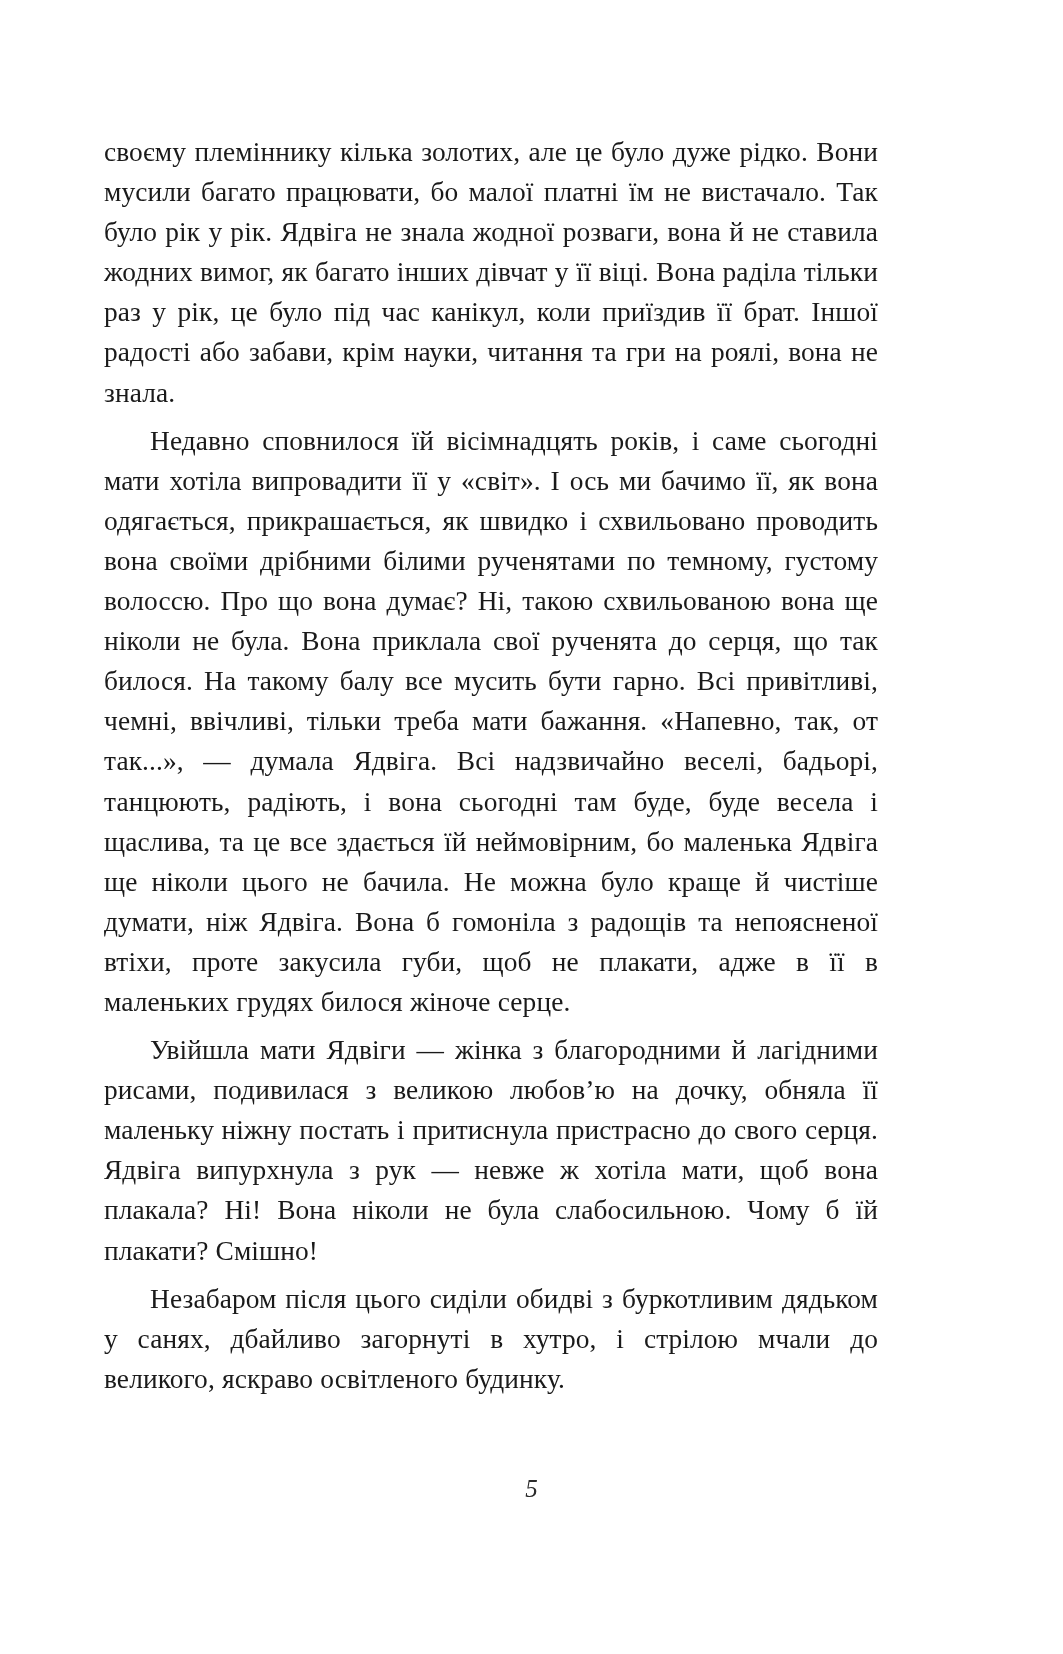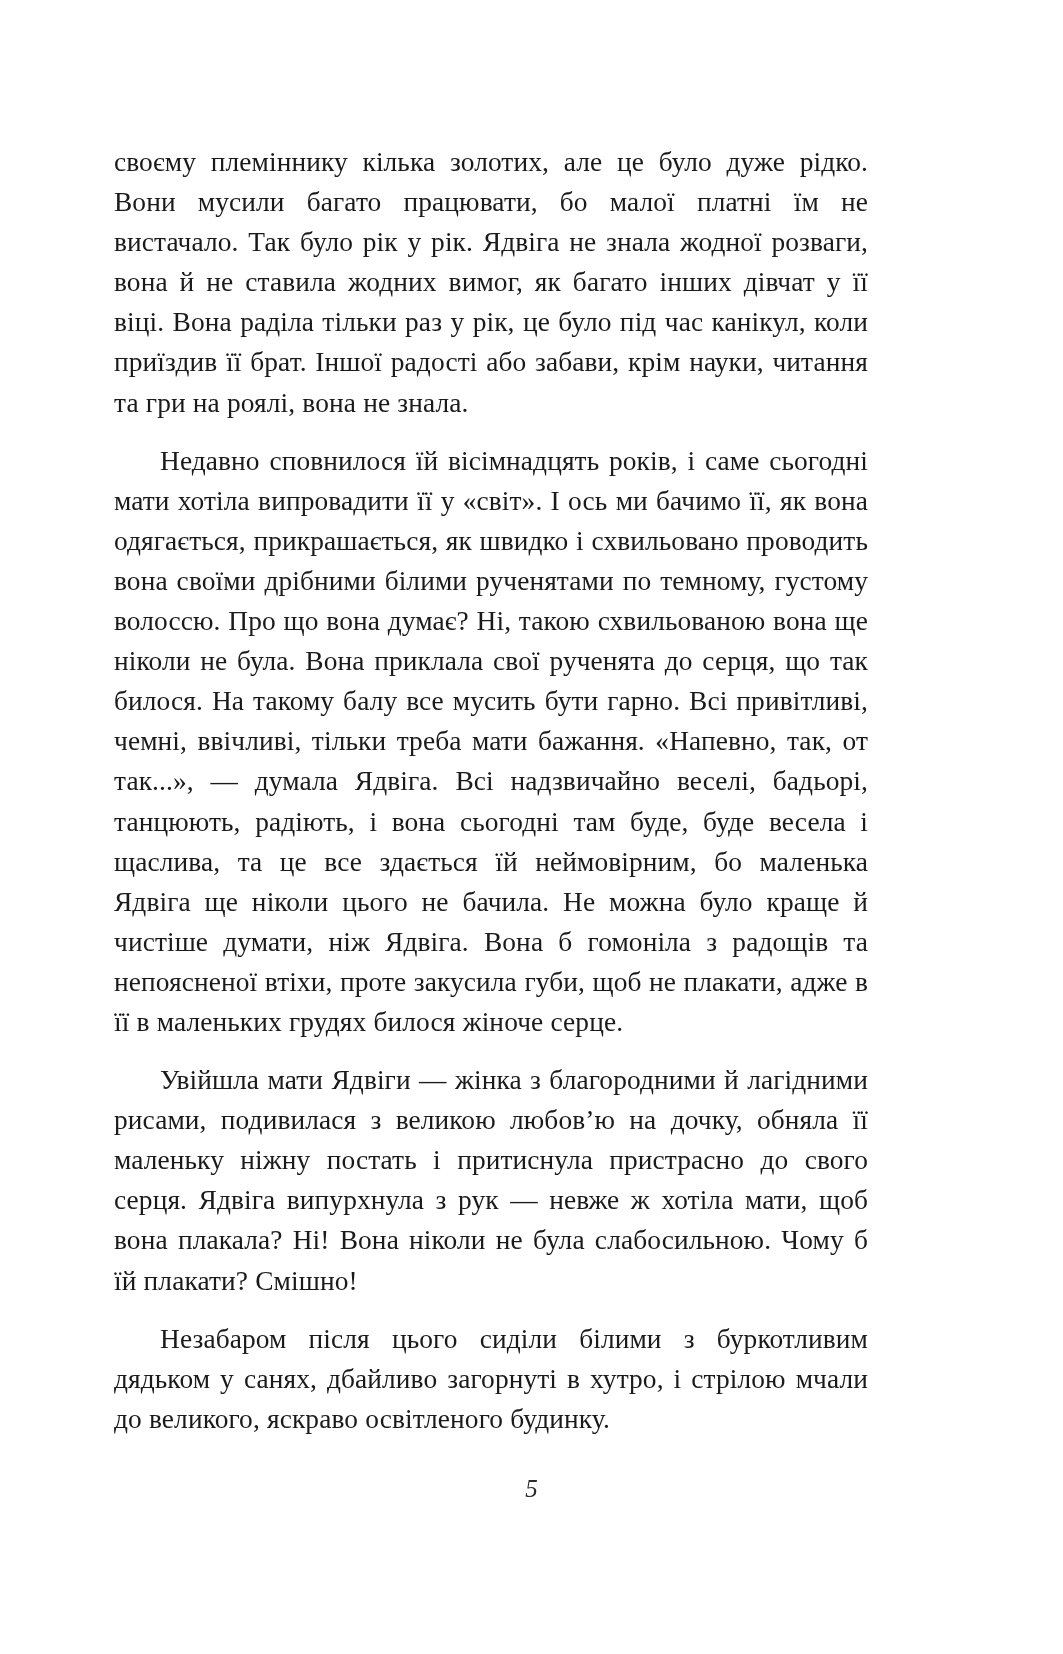--- a/index.html
+++ b/index.html
@@ -25,21 +25,21 @@
   }
 
   .text-block {
     position: absolute;
     left: 96px;
     top: 124px;
     width: 790px;
   }
 
   .para {
-    margin: 18px;
+    margin: 8px;
     font-size: 27.4px;
     line-height: 40.1px;
     text-align: justify;
     text-justify: inter-word;
     text-indent: 46px;
     hyphens: manual;
     -webkit-hyphens: manual;
     letter-spacing: 0.1px;
     word-spacing: 0.2px;
   }
@@ -62,18 +62,18 @@
 </style>
 </head>
 <body>
 
 <div class="page">
 
   <div class="text-block">
     <p class="para first">своєму племіннику кілька золотих, але це було дуже рідко. Вони мусили багато працювати, бо малої платні їм не вистачало. Так було рік у рік. Ядвіга не знала жодної розваги, вона й не ставила жодних вимог, як багато інших дівчат у її віці. Вона раділа тільки раз у рік, це було під час канікул, коли приїздив її брат. Іншої радості або забави, крім науки, читання та гри на роялі, вона не знала.</p>
     <p class="para">Недавно сповнилося їй вісімнадцять років, і саме сьогодні мати хотіла випровадити її у «світ». І ось ми бачимо її, як вона одягається, прикрашається, як швидко і схвильовано проводить вона своїми дрібними білими рученятами по темному, густому волоссю. Про що вона думає? Ні, такою схвильованою вона ще ніколи не була. Вона приклала свої рученята до серця, що так билося. На такому балу все мусить бути гарно. Всі привітливі, чемні, ввічливі, тільки треба мати бажання. «Напевно, так, от так...», — думала Ядвіга. Всі надзвичайно веселі, бадьорі, танцюють, радіють, і вона сьогодні там буде, буде весела і щаслива, та це все здається їй неймовірним, бо маленька Ядвіга ще ніколи цього не бачила. Не можна було краще й чистіше думати, ніж Ядвіга. Вона б гомоніла з радощів та непоясненої втіхи, проте закусила губи, щоб не плакати, адже в її в маленьких грудях билося жіноче серце.</p>
     <p class="para">Увійшла мати Ядвіги — жінка з благородними й лагідними рисами, подивилася з великою любов’ю на дочку, обняла її маленьку ніжну постать і притиснула пристрасно до свого серця. Ядвіга випурхнула з рук — невже ж хотіла мати, щоб вона плакала? Ні! Вона ніколи не була слабосильною. Чому б їй плакати? Смішно!</p>
-    <p class="para">Незабаром після цього сиділи білими з буркотливим дядьком у санях, дбайливо загорнуті в хутро, і стрілою мчали до великого, яскраво освітленого будинку.</p>
+    <p class="para">Незабаром після цього сиділи обидві з буркотливим дядьком у санях, дбайливо загорнуті в хутро, і стрілою мчали до великого, яскраво освітленого будинку.</p>
   </div>
 
   <div class="page-number">5</div>
 
 </div>
 
 </body></html>

